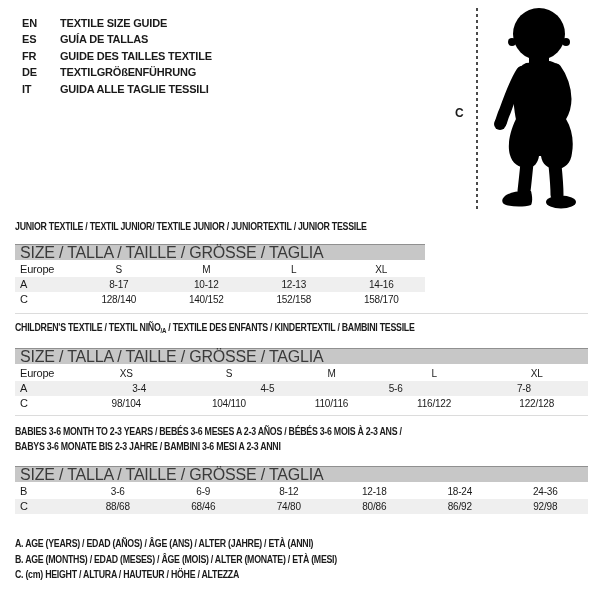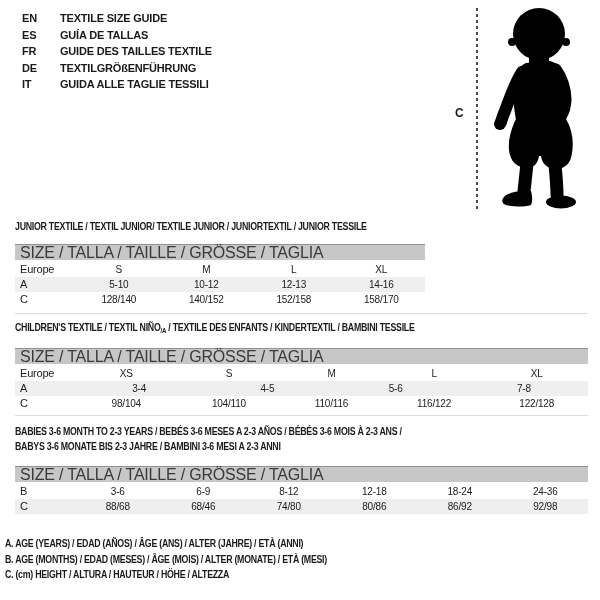--- a/index.html
+++ b/index.html
@@ -3,21 +3,21 @@
 <meta charset="utf-8">
 <style>
   * { margin:0; padding:0; box-sizing:border-box; }
   body { background:#fff; }
   .page {
     position:relative; width:600px; height:600px; background:#ffffff;
     font-family:"Liberation Sans", sans-serif; color:#1a1a1a; overflow:hidden;
   }
   
   .langs { position:absolute; top:12px; left:22px; }
-  .lang-row { display:flex; height:16.5px; align-items:flex-start; font-weight:bold; font-size:11px; letter-spacing:-0.2px; }
+  .lang-row { display:flex; height:16.5px; align-items:flex-end; font-weight:bold; font-size:11px; letter-spacing:-0.2px; }
   .lang-code { width:38px; }
   
   .measure-line { position:absolute; left:476px; top:8px; width:2px; height:204px;
     background:repeating-linear-gradient(to bottom,#4a4a4a 0 3px, transparent 3px 6px); }
   .measure-label { position:absolute; left:455px; top:106px; font-weight:bold; font-size:12px; }
   .baby-svg { position:absolute; left:486px; top:5px; }
   
   .section-title { position:absolute; left:15px; font-weight:bold; font-size:10px; letter-spacing:-0.3px;
     transform:scaleX(0.88); transform-origin:left top; white-space:nowrap; line-height:15px; }
   .sub { font-size:7px; vertical-align:-2px; }
@@ -29,21 +29,21 @@
   .band { height:16px; line-height:15px; background:#c7c7c7; border-top:1px solid #909090;
     padding-left:5px; font-size:16px; color:#3a3a3a; letter-spacing:-0.2px; margin-bottom:2px; }
   .trow { display:flex; height:15px; line-height:15px; font-size:10px; letter-spacing:-0.2px; }
   .trow.shaded { background:#efefef; }
   .tlabel { width:60px; padding-left:5px; font-size:11px; }
   .tcell { flex:1; text-align:center; }
   
   .separator { position:absolute; left:15px; width:573px; height:1px; background:#dcdcdc; }
   .sep0 { top:313px; } .sep1 { top:415px; }
   
-  .footnotes { position:absolute; left:5px; top:536px; }
+  .footnotes { position:absolute; left:15px; top:536px; }
   .footnote { font-weight:bold; font-size:10px; letter-spacing:-0.3px; line-height:15.5px;
     transform:scaleX(0.88); transform-origin:left top; white-space:nowrap; }
 </style>
 </head>
 <body>
 
 <div class="page">
 
   <div class="langs">
     <div class="lang-row">
@@ -97,21 +97,21 @@
     <div class="rows">
         <div class="trow">
           <div class="tlabel">Europe</div>
           <div class="tcell">S</div>
           <div class="tcell">M</div>
           <div class="tcell">L</div>
           <div class="tcell">XL</div>
         </div>
         <div class="trow shaded">
           <div class="tlabel">A</div>
-          <div class="tcell">5-10</div>
+          <div class="tcell">8-17</div>
           <div class="tcell">10-12</div>
           <div class="tcell">12-13</div>
           <div class="tcell">14-16</div>
         </div>
         <div class="trow">
           <div class="tlabel">C</div>
           <div class="tcell">128/140</div>
           <div class="tcell">140/152</div>
           <div class="tcell">152/158</div>
           <div class="tcell">158/170</div>

